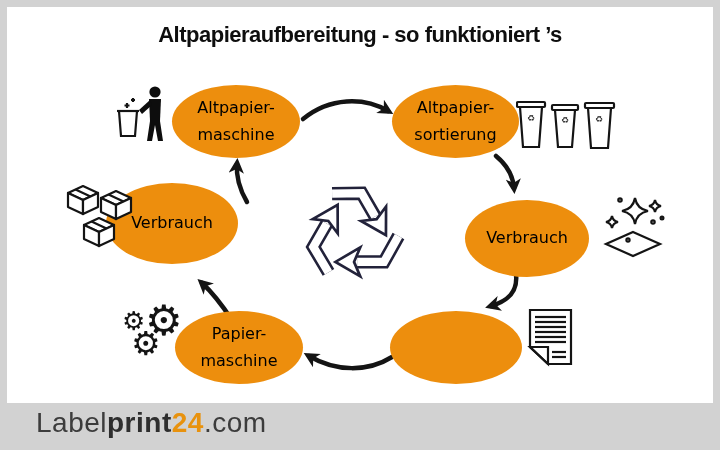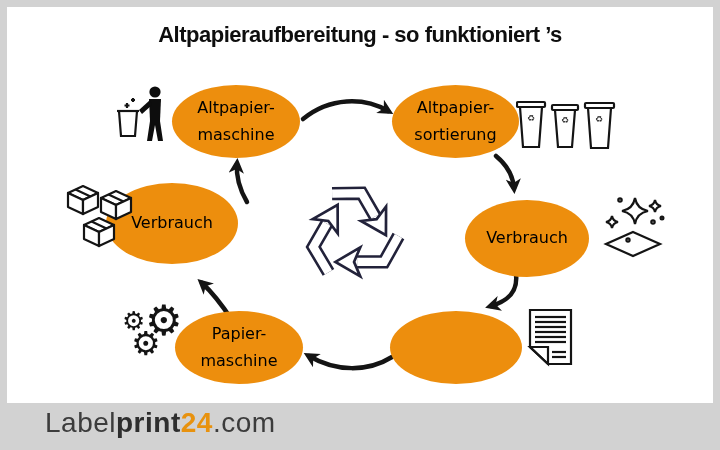--- a/index.html
+++ b/index.html
@@ -17,21 +17,21 @@
   .el-erfassung   { left:172px; top:85px;  width:128px; height:73px; }
   .el-sortierung  { left:392px; top:85px;  width:127px; height:73px; }
   .el-zerfasern   { left:465px; top:200px; width:124px; height:77px; }
   .el-aufbereitet { left:390px; top:311px; width:132px; height:73px; }
   .el-papiermasch { left:175px; top:311px; width:128px; height:73px; }
   .el-verbrauch   { left:106px; top:183px; width:132px; height:81px; }
   .icon { position:absolute; }
   .icon svg { display:block; }
   .gear-glyph { position:absolute; color:#141414; font-family:"DejaVu Sans", sans-serif; line-height:1; }
   .arrows { position:absolute; left:0; top:0; width:720px; height:450px; pointer-events:none; }
-  .footer-logo { position:absolute; left:45px; top:407px; font-size:28px; letter-spacing:0.5px;
+  .footer-logo { position:absolute; left:36px; top:407px; font-size:28px; letter-spacing:0.5px;
                  color:#3C3C3C; font-weight:300;text-align:center; }
   .footer-logo .bold { font-weight:700; color:#2E2E2E; }
   .footer-logo .num  { font-weight:700; color:#E8920E; }
   .thin-stroke { stroke:#141414; stroke-width:2.2; fill:none; }
 </style>
 </head>
 <body>
 
 <div class="stage">
   <div class="panel"></div>

